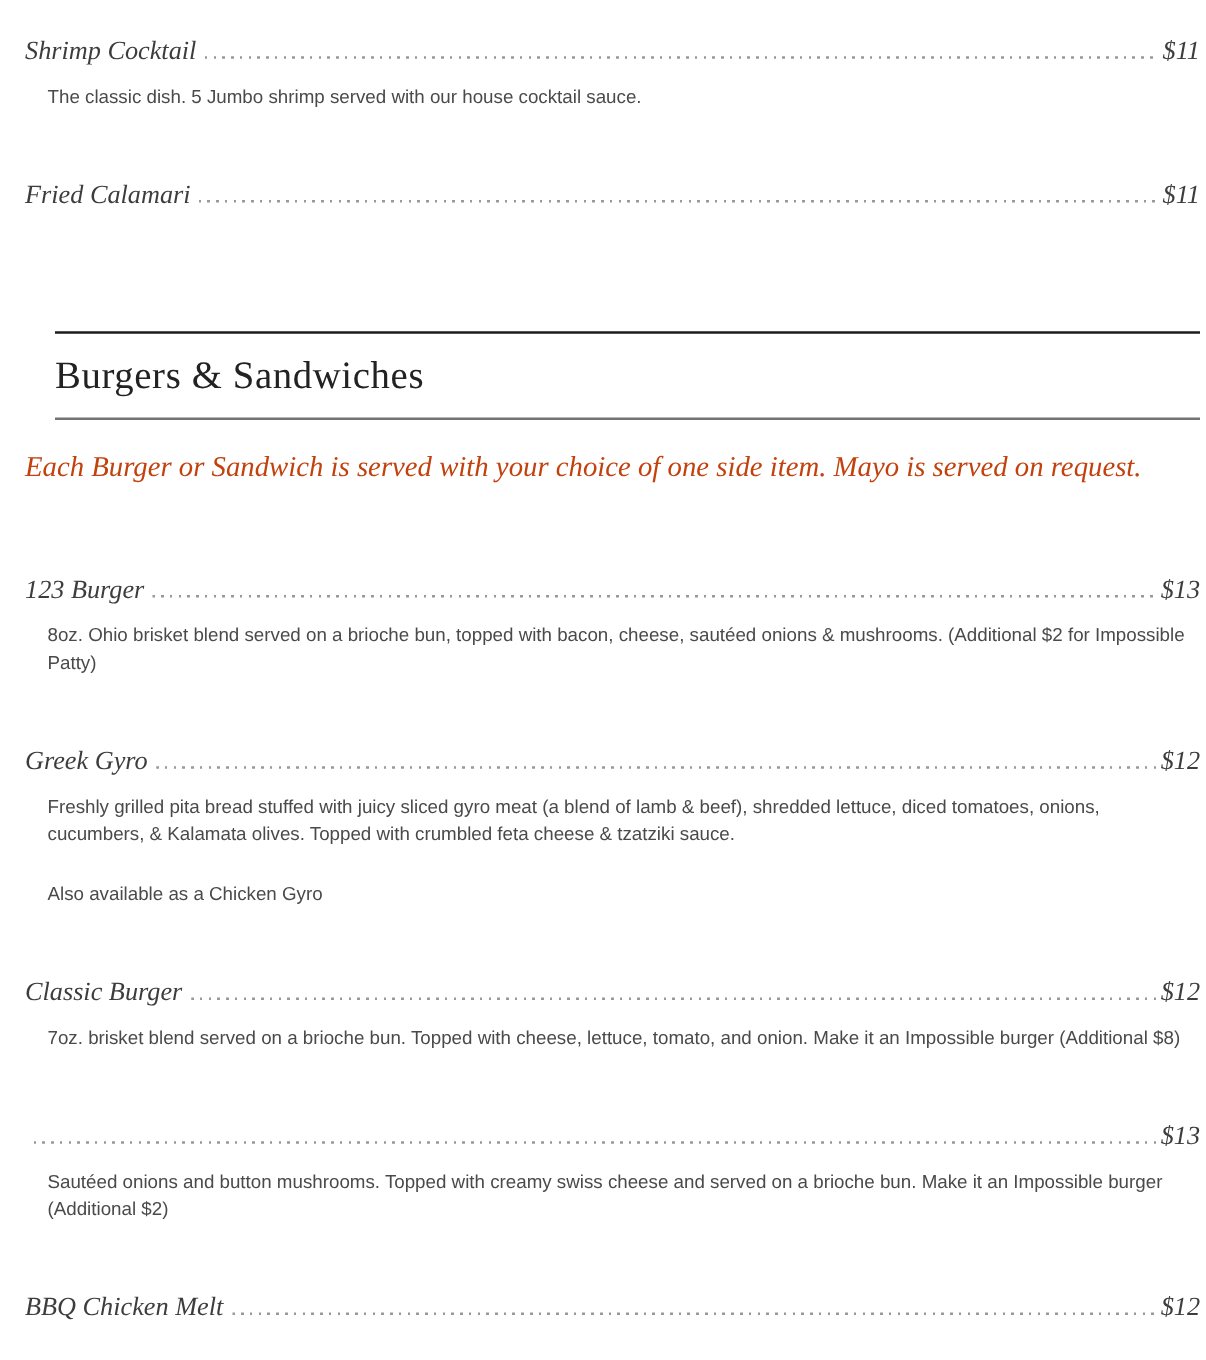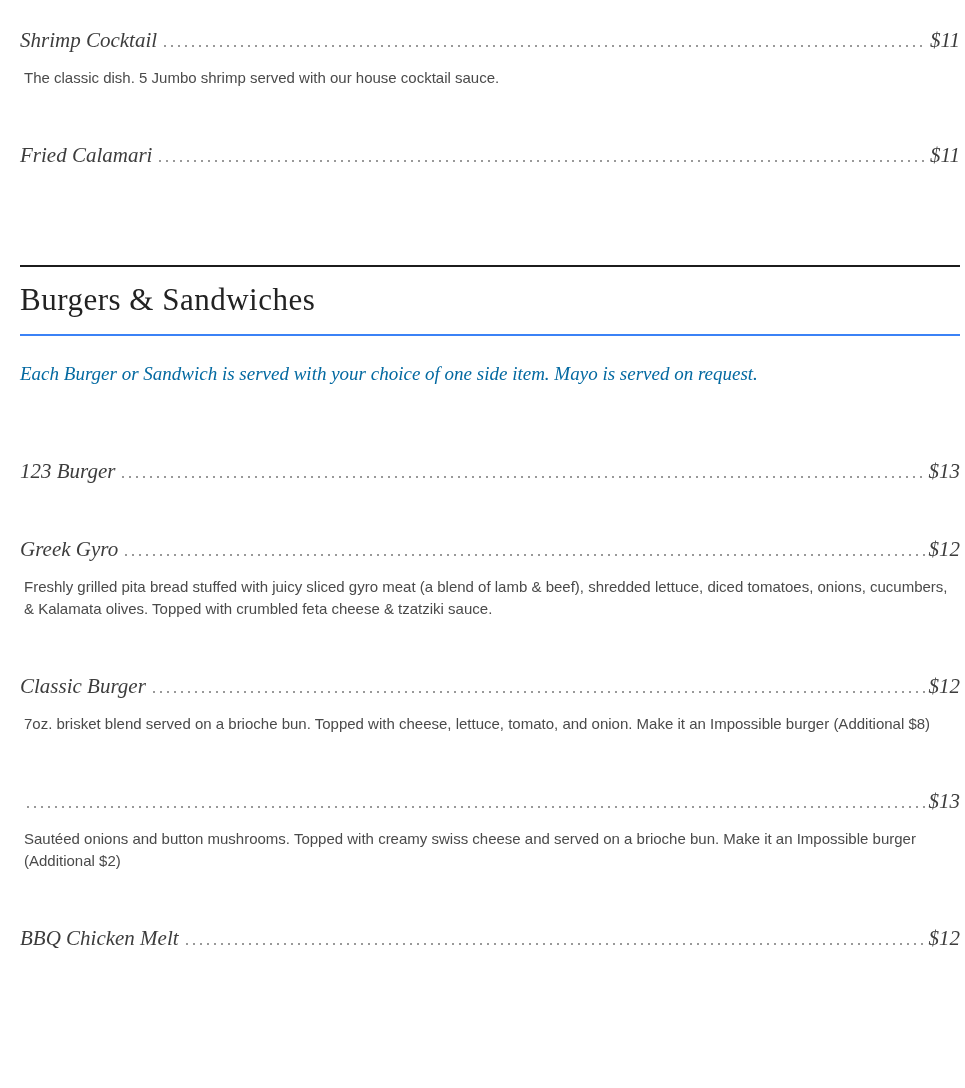--- a/index.html
+++ b/index.html
@@ -25,51 +25,52 @@
   }
   .leader {
     flex: 1;
     height: 2px;
     align-self: flex-end;
     margin: 0 4px 5px 7px;
     background: repeating-linear-gradient(to right,
       #999999 0, #999999 2px, transparent 2px, transparent 7px);
   }
   .item-desc {
-    margin: 15px 0 0 4px;
+    margin: 15px 0 0 18px;
     font-size: 15px;
     line-height: 22px;
     color: #4a4a4a;
     max-width: 940px;
   }
   .desc-extra { margin-top: 26px; }
   .menu-item { margin-bottom: 55px; }
 
   .section-header {
     margin-top: 98px;
     border-top: 2px solid #1c1c1c;
-    border-bottom: 2px solid #3b82f6;
+    border-bottom: 2px solid #737373;
     padding: 13px 0 14px 0;
+    margin-left: 24px;
   }
   .section-title {
     margin: 0;
     font-family: "Liberation Serif", "DejaVu Serif", serif;
     font-weight: normal;
     font-size: 31px;
     line-height: 40px;
     letter-spacing: 0.5px;
     color: #222222;
   }
   .section-note {
     margin: 26px 0 0 0;
     font-family: "Liberation Serif", "DejaVu Serif", serif;
     font-style: italic;
-    font-size: 19px;
+    font-size: 23px;
     line-height: 24px;
-    color: #0369a1;
+    color: #c2410c;
   }
   .section-items { margin-top: 74px; }
 </style>
 </head>
 <body>
 
 <div class="page">
 
   <div class="menu-item">
     <div class="item-row">
@@ -95,29 +96,31 @@
   <p class="section-note">Each Burger or Sandwich is served with your choice of one side item. Mayo is served on request.</p>
 
   <div class="section-items">
 
     <div class="menu-item">
       <div class="item-row">
         <span class="item-title">123 Burger</span>
         <span class="leader"></span>
         <span class="item-price">$13</span>
       </div>
+      <p class="item-desc">8oz. Ohio brisket blend served on a brioche bun, topped with bacon, cheese, sautéed onions &amp; mushrooms. (Additional $2 for Impossible Patty)</p>
     </div>
 
     <div class="menu-item">
       <div class="item-row">
         <span class="item-title">Greek Gyro</span>
         <span class="leader"></span>
         <span class="item-price">$12</span>
       </div>
       <p class="item-desc">Freshly grilled pita bread stuffed with juicy sliced gyro meat (a blend of lamb &amp; beef), shredded lettuce, diced tomatoes, onions, cucumbers, &amp; Kalamata olives. Topped with crumbled feta cheese &amp; tzatziki sauce.</p>
+      <p class="item-desc desc-extra">Also available as a Chicken Gyro</p>
     </div>
 
     <div class="menu-item">
       <div class="item-row">
         <span class="item-title">Classic Burger</span>
         <span class="leader"></span>
         <span class="item-price">$12</span>
       </div>
       <p class="item-desc">7oz. brisket blend served on a brioche bun. Topped with cheese, lettuce, tomato, and onion. Make it an Impossible burger (Additional $8)</p>
     </div>

